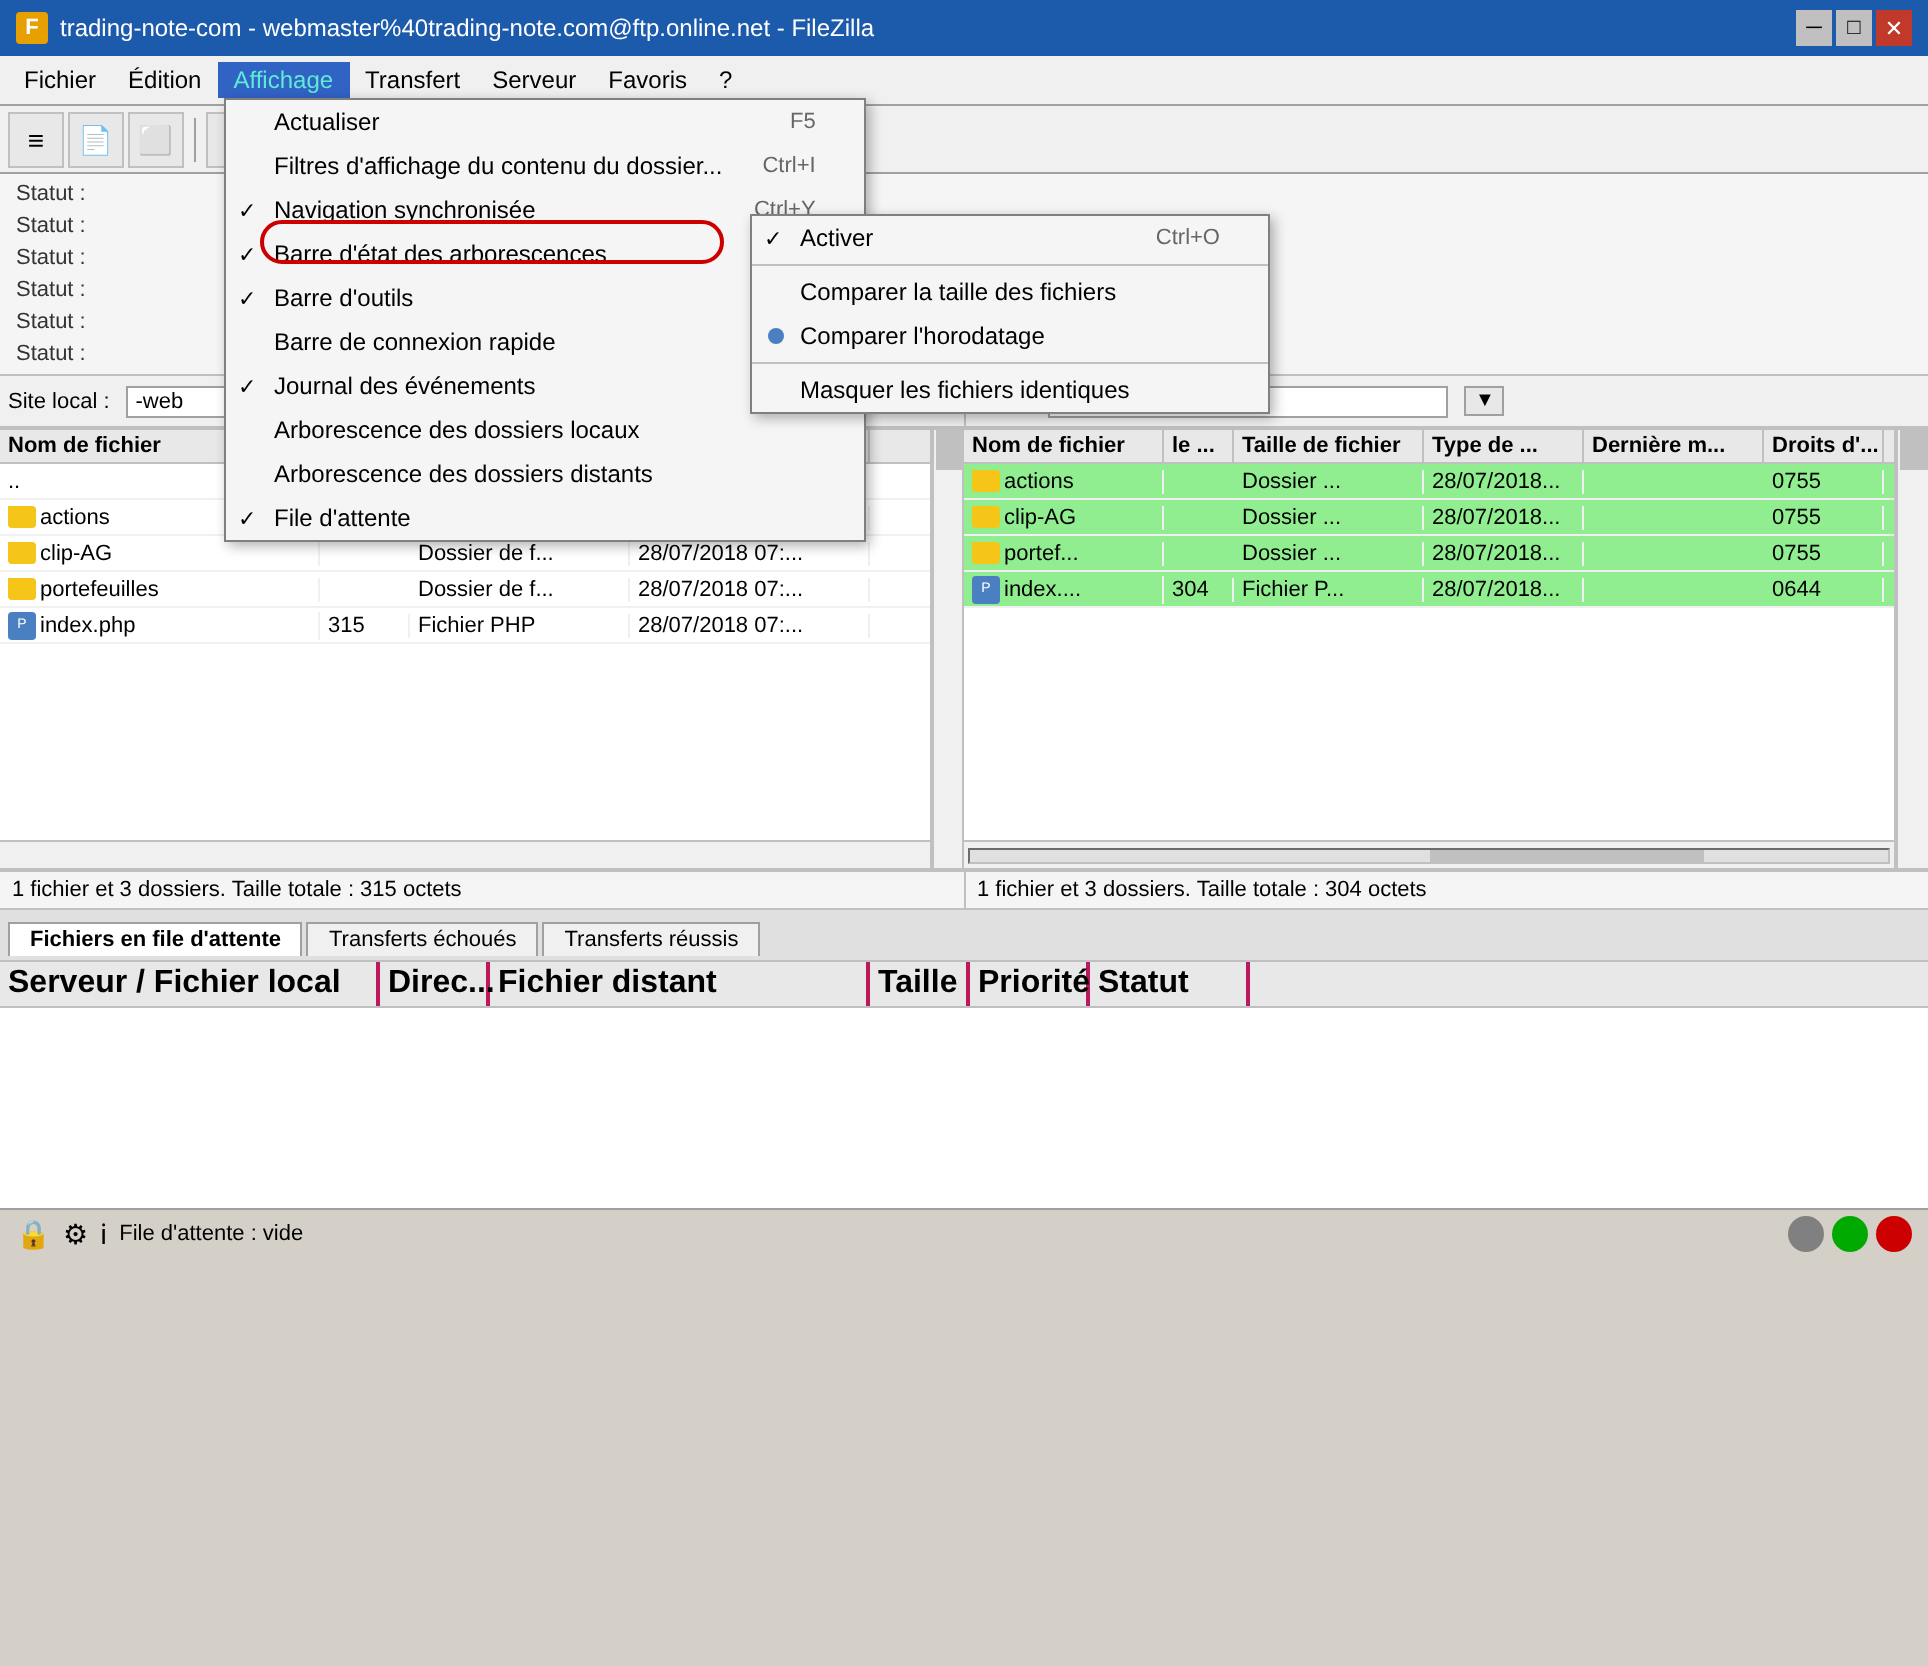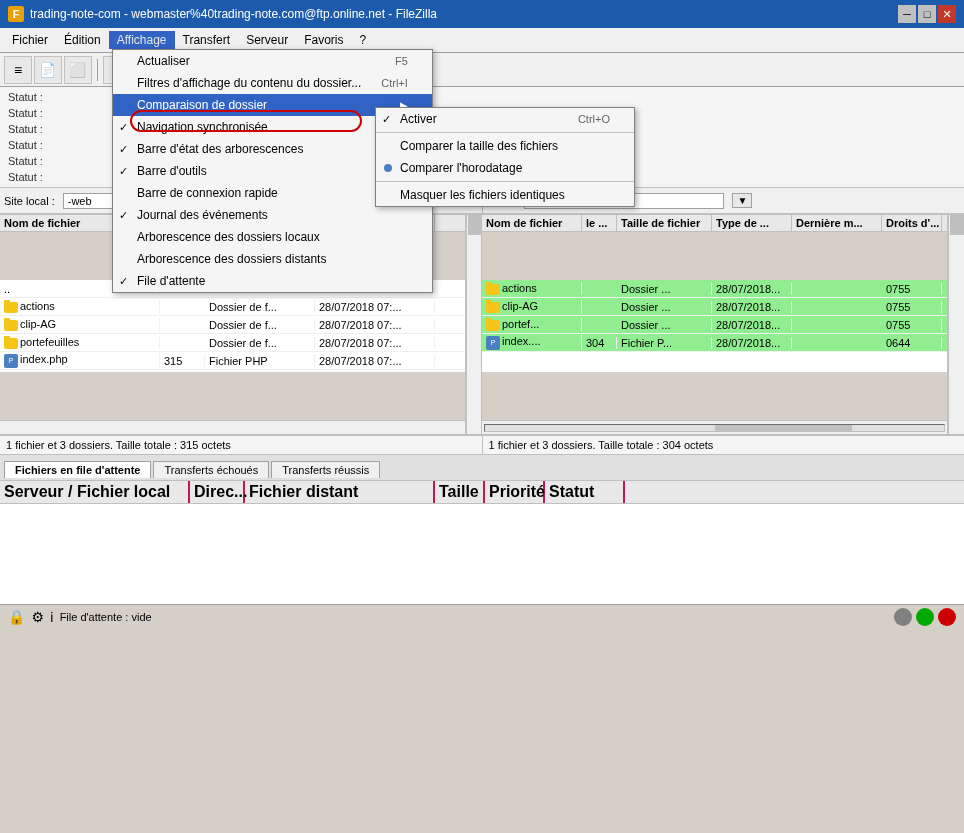--- a/index.html
+++ b/index.html
@@ -69,21 +69,21 @@
       height: 22px;
       padding: 12px 4px;
     }
     .menu-item {
       padding: 2px 8px;
       cursor: pointer;
       font-size: 12px;
     }
     .menu-item:hover, .menu-item.active {
       background: #3163c5;
-      color: #e5e5e5;
+      color: #5eead4;
     }
 
     
     .toolbar {
       background: #f0f0f0;
       border-bottom: 1px solid #a0a0a0;
       display: flex;
       align-items: center;
       height: 34px;
       padding: 2px 4px;
@@ -144,21 +144,20 @@
       font-size: 11px;
       padding: 1px 4px;
       min-width: 150px;
     }
     .file-pane {
       flex: 1;
       border-right: 1px solid #c0c0c0;
       display: flex;
       flex-direction: column;
       overflow: hidden;
-      gap: 48px;
     }
     .file-pane:last-child {
       border-right: none;
     }
     .pane-header {
       background: #e8e8e8;
       border-bottom: 1px solid #c0c0c0;
       display: flex;
     }
     .pane-col {
@@ -594,24 +593,20 @@
     <div class="dropdown-item">
       <span>Actualiser</span>
       <span class="shortcut">F5</span>
     </div>
 
     <div class="dropdown-item">
       <span>Filtres d'affichage du contenu du dossier...</span>
       <span class="shortcut">Ctrl+I</span>
     </div>
 
-    <div class="dropdown-item" style="background:#3163c5; color:white;">
-      <span>Comparaison de dossier</span>
-      <span class="submenu-arrow" style="color:white;">▶</span>
-    </div>
 
     <div class="dropdown-item">
       <span class="checkmark">✓</span>
       <span>Navigation synchronisée</span>
       <span class="shortcut">Ctrl+Y</span>
     </div>
 
     <div class="dropdown-item">
       <span class="checkmark">✓</span>
       <span>Barre d'état des arborescences</span>

